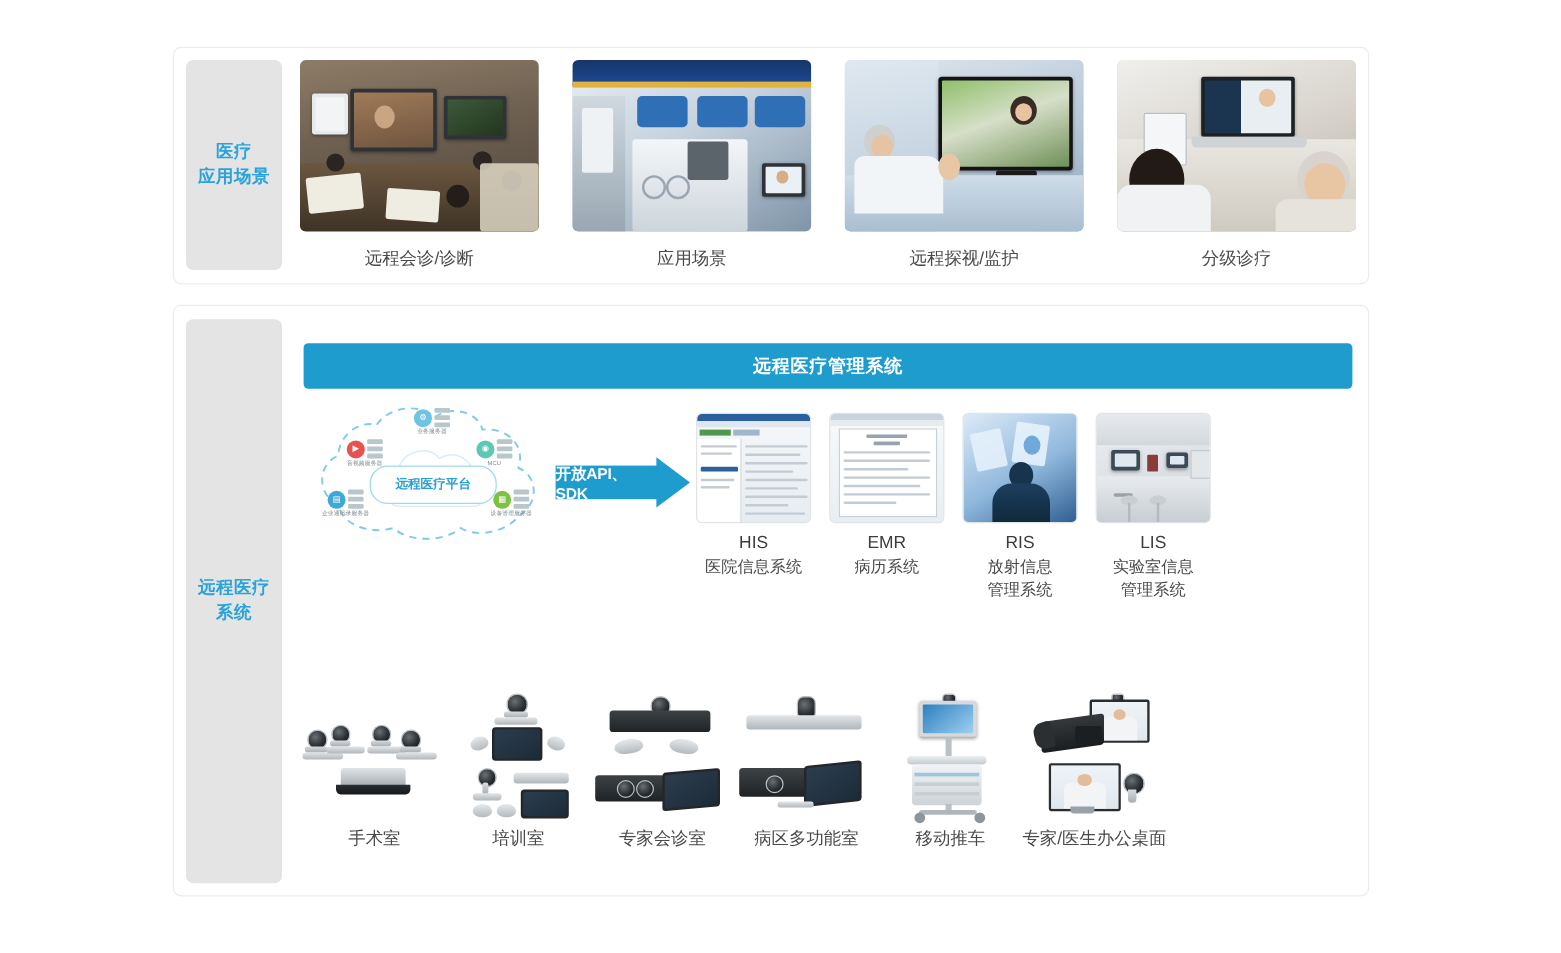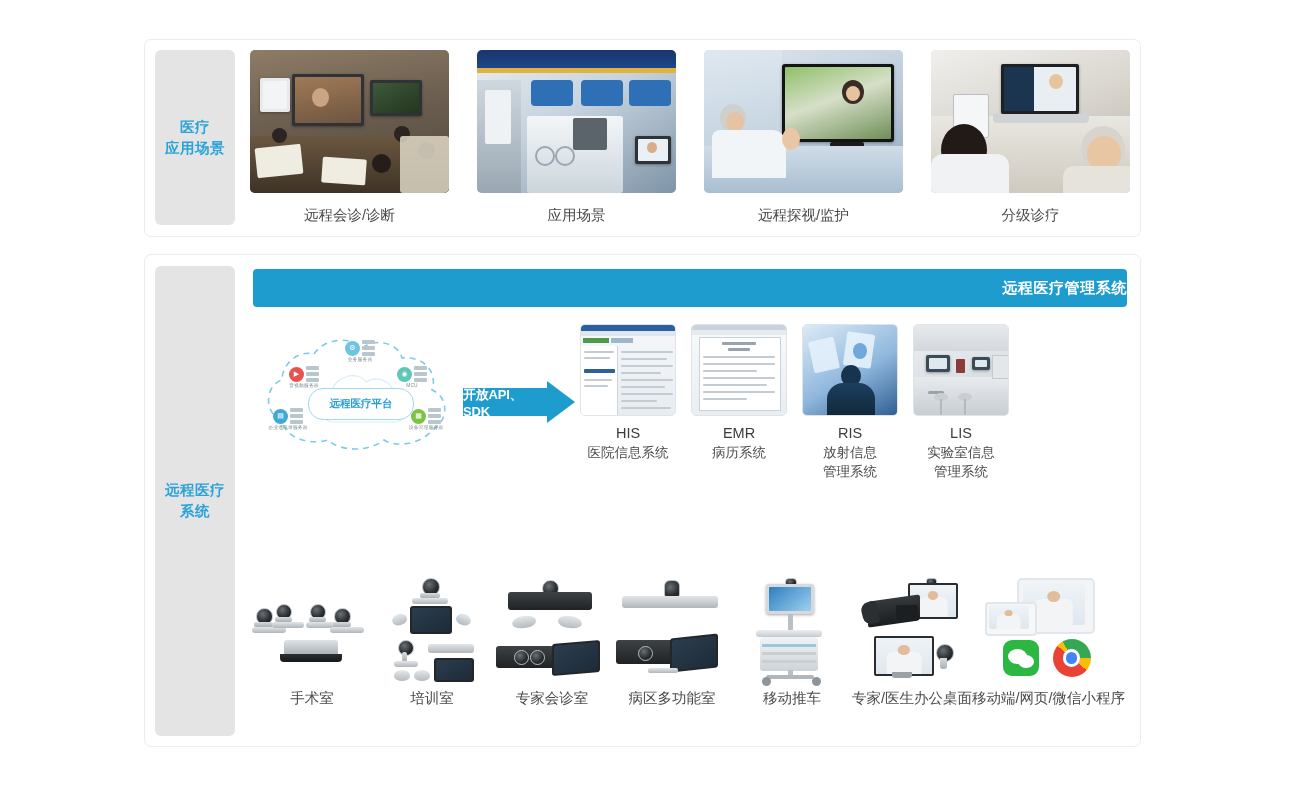--- a/index.html
+++ b/index.html
@@ -77,21 +77,21 @@
     background: #1e9ccd;
     border-radius: 4px;
     color: #ffffff;
     font-weight: bold;
     font-size: 15px;
     display: flex;
     align-items: center;
     justify-content: center;
     letter-spacing: .6px;
   }
-  #band-mgmt { top: 269px; justify-content: flex-end; }
+  #band-mgmt { top: 286px; }
   #band-term { top: 523px; }
 
   
   #cloud-wrap {
     position: absolute;
     left: 262px; top: 336px;
     width: 196px; height: 118px;
   }
   .dashed-cloud {
     position: absolute; inset: 0;
@@ -154,21 +154,21 @@
     position: absolute; left: 0; top: 7px;
     width: 85px; height: 28px;
     display: flex; align-items: center; justify-content: center;
     color: #ffffff; font-weight: bold; font-size: 13px;
     letter-spacing: -.2px;
   }
 
   
   #sys-items {
     position: absolute;
-    left: 580px; top: 324px;
+    left: 580px; top: 344px;
     width: 553px; height: 165px;
     display: flex;
     justify-content: flex-start;
     gap: 15px;
   }
   .sys-item { width: 96px; }
   .sys-thumb {
     width: 96px; height: 92px;
     border-radius: 5px;
     overflow: hidden;
@@ -667,37 +667,15 @@
             <div class="coat"></div>
             <div class="face"></div>
         </div>
         <div style="position:absolute;left:40px;top:94px;width:20px;height:6px;background:#9aa1a7;border-radius:0 0 3px 3px;"></div>
         <div class="cam-lens" style="left:84px;top:66px;width:16px;height:16px;"></div>
         <div class="cam-body" style="left:88px;top:80px;width:7px;height:11px;border-radius:0 0 3px 3px;"></div>
       </div>
       <div class="dev-cap">专家/医生办公桌面</div>
     </div>
 
-    <div class="dev-item">
-      <div class="dev-art" style="width:140px;">
-        <div style="position:absolute;left:38px;top:0px;width:74px;height:52px;background:#f2f4f6;border:2px solid #e2e6ea;border-radius:5px;"></div>
-        <div class="doc-vid" style="left:44px;top:5px;width:62px;height:42px;border:none;">
-          <div class="bg"></div>
-            <div class="coat"></div>
-            <div class="face"></div>
-        </div>
-        <div style="position:absolute;left:6px;top:24px;width:48px;height:30px;background:#f5f7f8;border:2px solid #e2e6ea;border-radius:4px;"></div>
-        <div class="doc-vid" style="left:10px;top:27px;width:40px;height:24px;border:none;">
-          <div class="bg"></div>
-            <div class="coat"></div>
-            <div class="face"></div>
-        </div>
-        <div class="wechat" style="left:24px;top:62px;width:36px;height:36px;">
-          <div class="b1" style="left:5px;top:9px;width:19px;height:15px;"></div>
-          <div class="b2" style="left:15px;top:15px;width:16px;height:13px;"></div>
-        </div>
-        <div class="chrome" style="left:74px;top:61px;width:38px;height:38px;"></div>
-      </div>
-      <div class="dev-cap">移动端/网页/微信小程序</div>
-    </div>
   </div>
 
 </div>
 
 </body></html>

